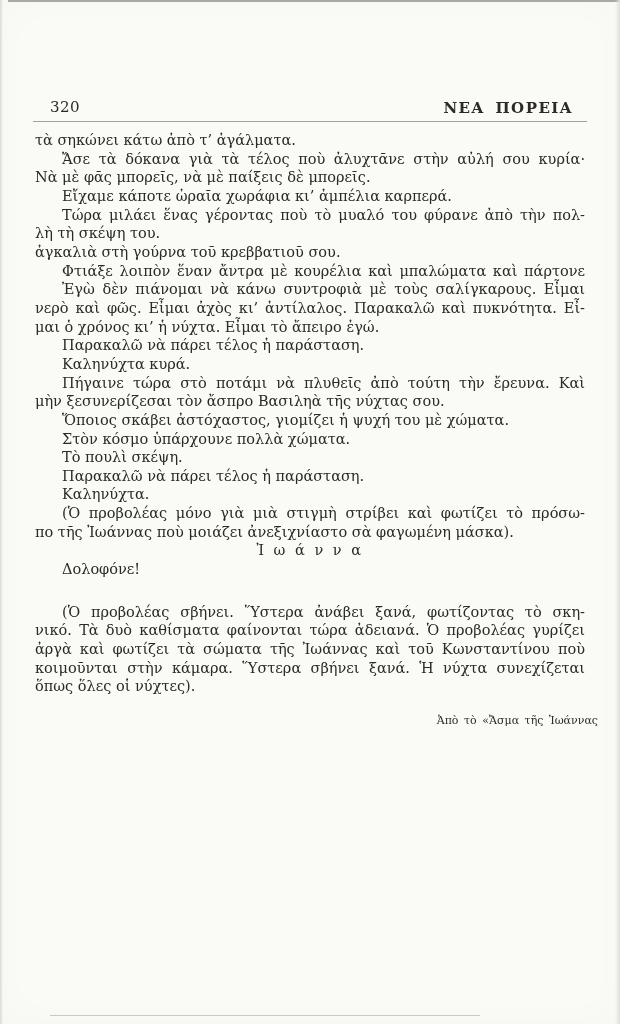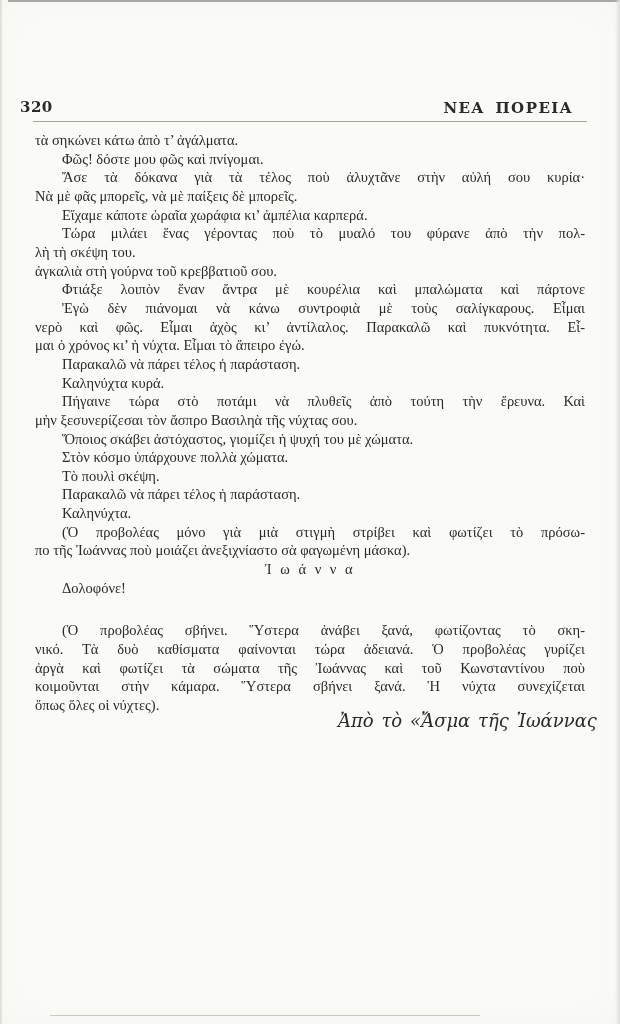--- a/index.html
+++ b/index.html
@@ -29,68 +29,68 @@
   .edge-right {
     position: absolute; top: 0; right: 0; width: 5px; height: 100%;
     background: linear-gradient(to left, #dededa, rgba(250,250,247,0));
   }
   .edge-bottom {
     position: absolute; top: 1015px; left: 50px; width: 430px; height: 1px;
     background: #c9c9c4;
   }
   
   .page-number {
-    position: absolute; left: 20px; top: 98px;
-    font-size: 15px; font-weight: bold; letter-spacing: .5px;
+    position: absolute; left: 50px; top: 98px;
+    font-size: 15px; font-weight: normal; letter-spacing: .5px;
   }
   .journal-title {
     position: absolute; right: 47px; top: 99px;
     font-size: 15px; font-weight: bold; letter-spacing: 1.5px;
     word-spacing: 4px;
   }
   .header-rule {
     position: absolute; left: 33px; top: 121px; width: 554px; height: 1px;
     background: #a3a19b;
   }
   
   .body-text {
     position: absolute; left: 35px; top: 131px; width: 550px;
     font-size: 14.5px; line-height: 18.65px;
   }
-  .line { min-height: 18.65px; white-space: pre-wrap; font-family: Liberation Serif, serif; }
+  .line { min-height: 18.65px; white-space: pre-wrap; }
   .line.i { text-indent: 27px; }
   .line.j { text-align: justify; text-align-last: justify; }
   .line.c { text-align: center; letter-spacing: 2.5px; text-indent: 0; }
   .line.g { margin-top: 24px; }
   
   .attribution {
     position: absolute; left: 338px; top: 708px; width: 260px;
-    font-size: 18px; font-style: italic; line-height: 25px;
+    font-size: 11px; line-height: 25px;
     word-spacing: 2px;
+    text-align: right;
   }
 </style>
 </head>
 <body>
 
 <div class="page">
 
   <div class="edge-top"></div>
   <div class="edge-left"></div>
   <div class="edge-right"></div>
   <div class="edge-bottom"></div>
 
   <div class="page-number">320</div>
 
   <div class="journal-title">ΝΕΑ ΠΟΡΕΙΑ</div>
 
   <div class="header-rule"></div>
 
   <div class="body-text" id="body-text">
       <div class="line">τὰ σηκώνει κάτω ἀπὸ τ’ ἀγάλματα.</div>
-      <div class="line i">Φῶς! δόστε μου φῶς καὶ πνίγομαι.</div>
       <div class="line i j">Ἄσε τὰ δόκανα γιὰ τὰ τέλος ποὺ ἀλυχτᾶνε στὴν αὐλή σου κυρία·</div>
       <div class="line">Νὰ μὲ φᾶς μπορεῖς, νὰ μὲ παίξεις δὲ μπορεῖς.</div>
       <div class="line i">Εἴχαμε κάποτε ὡραῖα χωράφια κι’ ἀμπέλια καρπερά.</div>
       <div class="line i j">Τώρα μιλάει ἕνας γέροντας ποὺ τὸ μυαλό του φύρανε ἀπὸ τὴν πολ-</div>
       <div class="line">λὴ τὴ σκέψη του.</div>
       <div class="line">ἀγκαλιὰ στὴ γούρνα τοῦ κρεββατιοῦ σου.</div>
       <div class="line i j">Φτιάξε λοιπὸν ἕναν ἄντρα μὲ κουρέλια καὶ μπαλώματα καὶ πάρτονε</div>
       <div class="line i j">Ἐγὼ δὲν πιάνομαι νὰ κάνω συντροφιὰ μὲ τοὺς σαλίγκαρους. Εἶμαι</div>
       <div class="line j">νερὸ καὶ φῶς. Εἶμαι ἀχὸς κι’ ἀντίλαλος. Παρακαλῶ καὶ πυκνότητα. Εἶ-</div>
       <div class="line">μαι ὁ χρόνος κι’ ἡ νύχτα. Εἶμαι τὸ ἄπειρο ἐγώ.</div>

